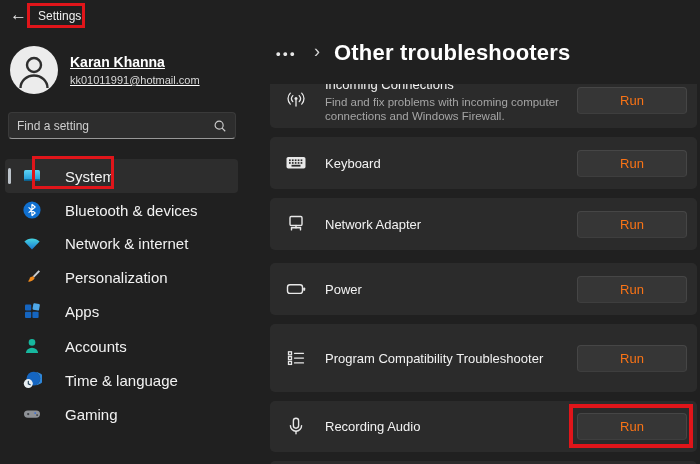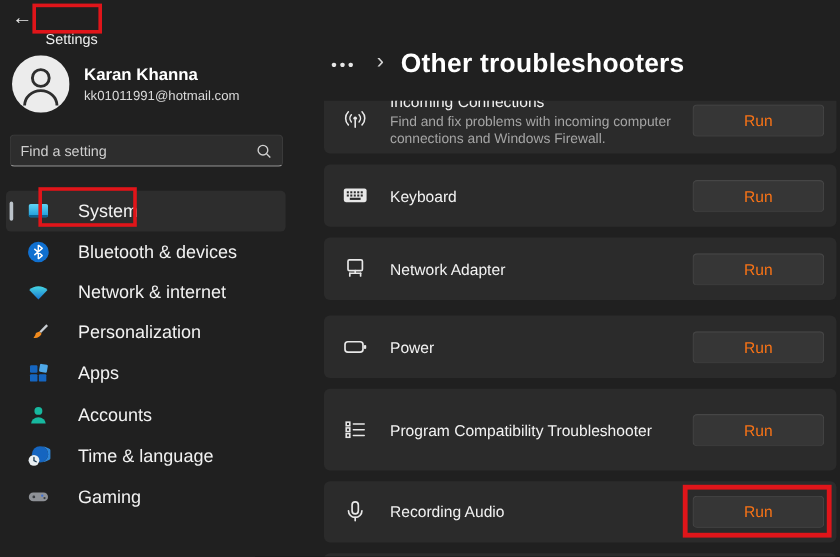--- a/index.html
+++ b/index.html
@@ -13,23 +13,23 @@
     background:var(--background);color:#fff;
     font-family:"Liberation Sans",sans-serif;
   }
   
   .annotation{position:absolute;border:3px solid var(--annotation);pointer-events:none;z-index:60;}
   .ann-settings{left:27px;top:3px;width:58px;height:25px;}
   .ann-system{left:32px;top:156px;width:82px;height:33px;}
   .ann-run{left:569px;top:404px;width:124px;height:44px;border-width:4px;}
   
   .back{position:absolute;left:10px;top:5px;font-size:17px;color:#e9e9e9;cursor:default;}
-  .win-title{position:absolute;left:38px;top:26px;font-size:12px;color:#f0f0f0;}
-  
-  .user{position:absolute;left:10px;top:46px;display:flex;align-items:center;}
+  .win-title{position:absolute;left:38px;top:9px;font-size:12px;color:#f0f0f0;}
+  
+  .user{position:absolute;left:10px;top:46px;display:flex;align-items:center;text-decoration:underline;}
   .avatar{width:48px;height:48px;flex:none;}
   .user-meta{margin-left:12px;}
   .user-name{font-size:14px;font-weight:bold;color:#fff;}
   .user-email{font-size:11px;color:#d9d9d9;margin-top:4px;}
   
   .search{
     position:absolute;left:8px;top:112px;width:228px;height:27px;
     background:#2d2d2d;border:1px solid #3a3a3a;border-bottom:1px solid #989898;
     border-radius:4px;display:flex;align-items:center;padding:0 8px;
   }

